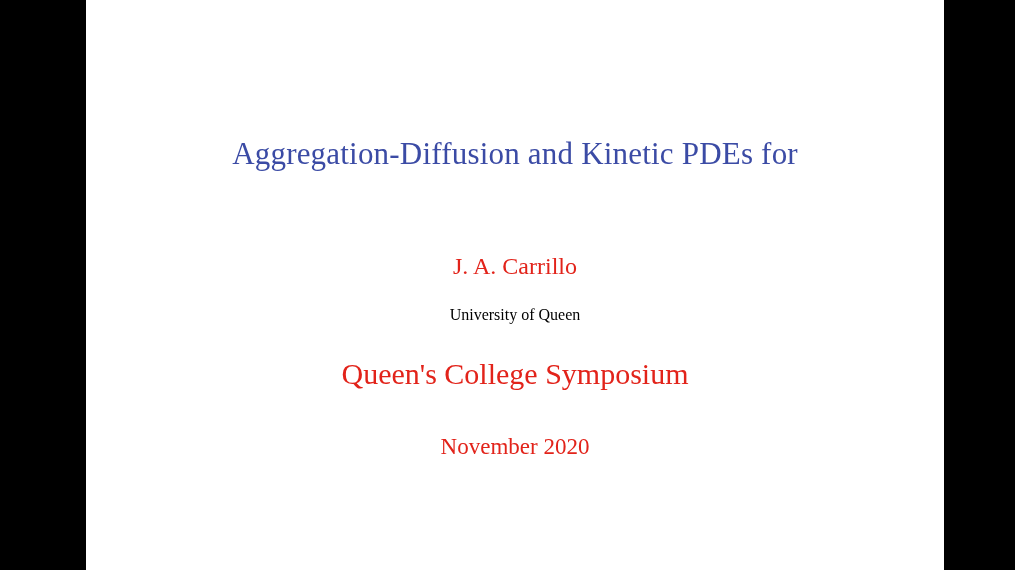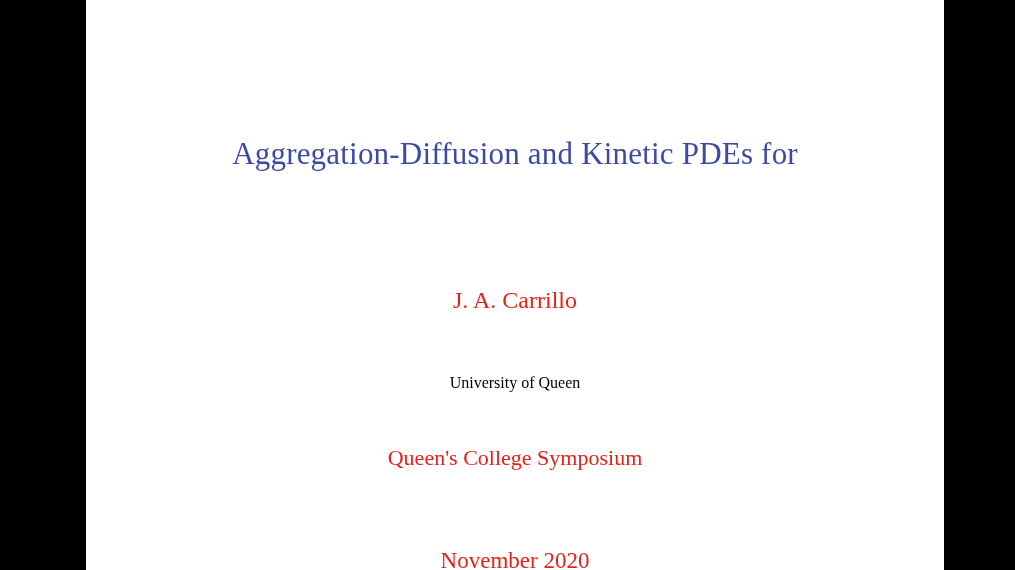--- a/index.html
+++ b/index.html
@@ -30,21 +30,20 @@
   }
   .slide-inner {
     position: absolute;
     left: 0;
     top: 0;
     width: 858px;
     height: 570px;
     display: flex;
     flex-direction: column;
     align-items: center;
-    gap: 34px;
   }
   .title {
     width: 720px;
     margin-top: 132px;
     color: #3b4ba5;
     font-family: "Liberation Serif", serif;
     font-size: 31px;
     line-height: 43px;
     text-align: center;
     letter-spacing: 0.2px;
@@ -61,24 +60,24 @@
     text-align: center;
   }
   .affiliation {
     margin-top: 26px;
     color: #000000;
     font-family: "Liberation Serif", serif;
     font-size: 16px;
     text-align: center;
   }
   .event {
-    margin-top: 19px;
+    margin-top: 33px;
     color: #e2231a;
     font-family: "Liberation Serif", serif;
-    font-size: 22px;
+    font-size: 30px;
     text-align: center;
   }
   .date {
     margin-top: 43px;
     color: #e2231a;
     font-family: "Liberation Serif", serif;
     font-size: 23px;
     text-align: left;
   }
   .letterbox {

